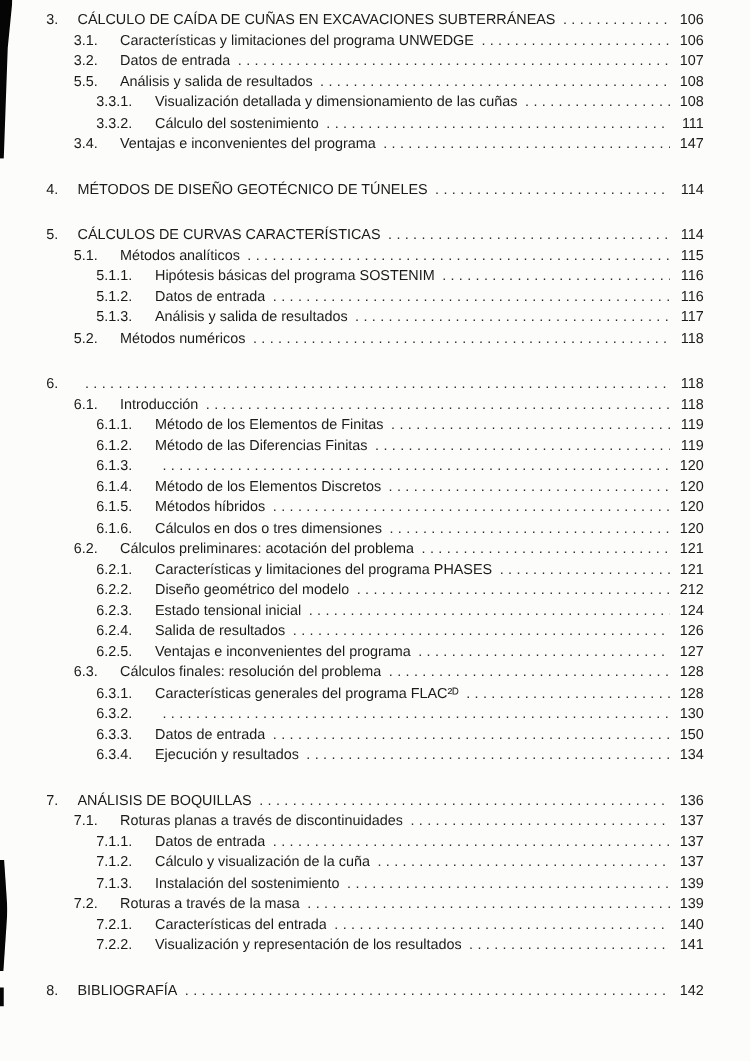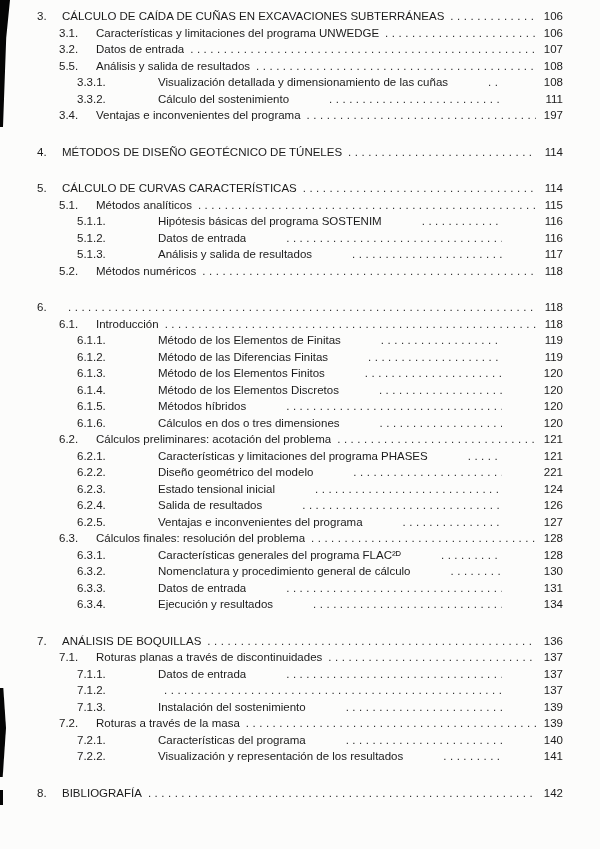--- a/index.html
+++ b/index.html
@@ -42,21 +42,21 @@
     line-height: 16.5px;
     font-size: 11.5px;
     color: #1b1b1b;
   }
   .toc-row.gap-before { margin-top: 20px; }
 
   .level-1 { padding-left: 0; }
   .level-1 .toc-num { flex: 0 0 25px; }
   .level-2 { padding-left: 22px; align-items: center; }
   .level-2 .toc-num { flex: 0 0 37px; }
-  .level-3 { padding-left: 40px; gap: 34px; }
+  .level-3 { padding-left: 40px; }
   .level-3 .toc-num { flex: 0 0 47px; }
 
   .toc-title {
     flex: 0 1 auto;
     white-space: nowrap;
     overflow: hidden;
   }
   .toc-leader {
     flex: 1 1 14px;
     overflow: hidden;
@@ -127,31 +127,31 @@
       <div class="toc-row level-3">
     <span class="toc-num">3.3.2.</span>
     <span class="toc-title">Cálculo del sostenimiento</span>
     <span class="toc-leader"></span>
     <span class="toc-page">111</span>
   </div>
       <div class="toc-row level-2">
     <span class="toc-num">3.4.</span>
     <span class="toc-title">Ventajas e inconvenientes del programa</span>
     <span class="toc-leader"></span>
-    <span class="toc-page">197</span>
+    <span class="toc-page">147</span>
   </div>
       <div class="toc-row level-1 gap-before">
     <span class="toc-num">4.</span>
     <span class="toc-title">MÉTODOS DE DISEÑO GEOTÉCNICO DE TÚNELES</span>
     <span class="toc-leader"></span>
     <span class="toc-page">114</span>
   </div>
       <div class="toc-row level-1 gap-before">
     <span class="toc-num">5.</span>
-    <span class="toc-title">CÁLCULO DE CURVAS CARACTERÍSTICAS</span>
+    <span class="toc-title">CÁLCULOS DE CURVAS CARACTERÍSTICAS</span>
     <span class="toc-leader"></span>
     <span class="toc-page">114</span>
   </div>
       <div class="toc-row level-2">
     <span class="toc-num">5.1.</span>
     <span class="toc-title">Métodos analíticos</span>
     <span class="toc-leader"></span>
     <span class="toc-page">115</span>
   </div>
       <div class="toc-row level-3">
@@ -196,21 +196,20 @@
     <span class="toc-page">119</span>
   </div>
       <div class="toc-row level-3">
     <span class="toc-num">6.1.2.</span>
     <span class="toc-title">Método de las Diferencias Finitas</span>
     <span class="toc-leader"></span>
     <span class="toc-page">119</span>
   </div>
       <div class="toc-row level-3">
     <span class="toc-num">6.1.3.</span>
-    <span class="toc-title">Método de los Elementos Finitos</span>
     <span class="toc-leader"></span>
     <span class="toc-page">120</span>
   </div>
       <div class="toc-row level-3">
     <span class="toc-num">6.1.4.</span>
     <span class="toc-title">Método de los Elementos Discretos</span>
     <span class="toc-leader"></span>
     <span class="toc-page">120</span>
   </div>
       <div class="toc-row level-3">
@@ -234,21 +233,21 @@
       <div class="toc-row level-3">
     <span class="toc-num">6.2.1.</span>
     <span class="toc-title">Características y limitaciones del programa PHASES</span>
     <span class="toc-leader"></span>
     <span class="toc-page">121</span>
   </div>
       <div class="toc-row level-3">
     <span class="toc-num">6.2.2.</span>
     <span class="toc-title">Diseño geométrico del modelo</span>
     <span class="toc-leader"></span>
-    <span class="toc-page">221</span>
+    <span class="toc-page">212</span>
   </div>
       <div class="toc-row level-3">
     <span class="toc-num">6.2.3.</span>
     <span class="toc-title">Estado tensional inicial</span>
     <span class="toc-leader"></span>
     <span class="toc-page">124</span>
   </div>
       <div class="toc-row level-3">
     <span class="toc-num">6.2.4.</span>
     <span class="toc-title">Salida de resultados</span>
@@ -268,29 +267,28 @@
     <span class="toc-page">128</span>
   </div>
       <div class="toc-row level-3">
     <span class="toc-num">6.3.1.</span>
     <span class="toc-title">Características generales del programa FLAC²ᴰ</span>
     <span class="toc-leader"></span>
     <span class="toc-page">128</span>
   </div>
       <div class="toc-row level-3">
     <span class="toc-num">6.3.2.</span>
-    <span class="toc-title">Nomenclatura y procedimiento general de cálculo</span>
     <span class="toc-leader"></span>
     <span class="toc-page">130</span>
   </div>
       <div class="toc-row level-3">
     <span class="toc-num">6.3.3.</span>
     <span class="toc-title">Datos de entrada</span>
     <span class="toc-leader"></span>
-    <span class="toc-page">131</span>
+    <span class="toc-page">150</span>
   </div>
       <div class="toc-row level-3">
     <span class="toc-num">6.3.4.</span>
     <span class="toc-title">Ejecución y resultados</span>
     <span class="toc-leader"></span>
     <span class="toc-page">134</span>
   </div>
       <div class="toc-row level-1 gap-before">
     <span class="toc-num">7.</span>
     <span class="toc-title">ANÁLISIS DE BOQUILLAS</span>
@@ -304,38 +302,39 @@
     <span class="toc-page">137</span>
   </div>
       <div class="toc-row level-3">
     <span class="toc-num">7.1.1.</span>
     <span class="toc-title">Datos de entrada</span>
     <span class="toc-leader"></span>
     <span class="toc-page">137</span>
   </div>
       <div class="toc-row level-3">
     <span class="toc-num">7.1.2.</span>
+    <span class="toc-title">Cálculo y visualización de la cuña</span>
     <span class="toc-leader"></span>
     <span class="toc-page">137</span>
   </div>
       <div class="toc-row level-3">
     <span class="toc-num">7.1.3.</span>
     <span class="toc-title">Instalación del sostenimiento</span>
     <span class="toc-leader"></span>
     <span class="toc-page">139</span>
   </div>
       <div class="toc-row level-2">
     <span class="toc-num">7.2.</span>
     <span class="toc-title">Roturas a través de la masa</span>
     <span class="toc-leader"></span>
     <span class="toc-page">139</span>
   </div>
       <div class="toc-row level-3">
     <span class="toc-num">7.2.1.</span>
-    <span class="toc-title">Características del programa</span>
+    <span class="toc-title">Características del entrada</span>
     <span class="toc-leader"></span>
     <span class="toc-page">140</span>
   </div>
       <div class="toc-row level-3">
     <span class="toc-num">7.2.2.</span>
     <span class="toc-title">Visualización y representación de los resultados</span>
     <span class="toc-leader"></span>
     <span class="toc-page">141</span>
   </div>
       <div class="toc-row level-1 gap-before">

